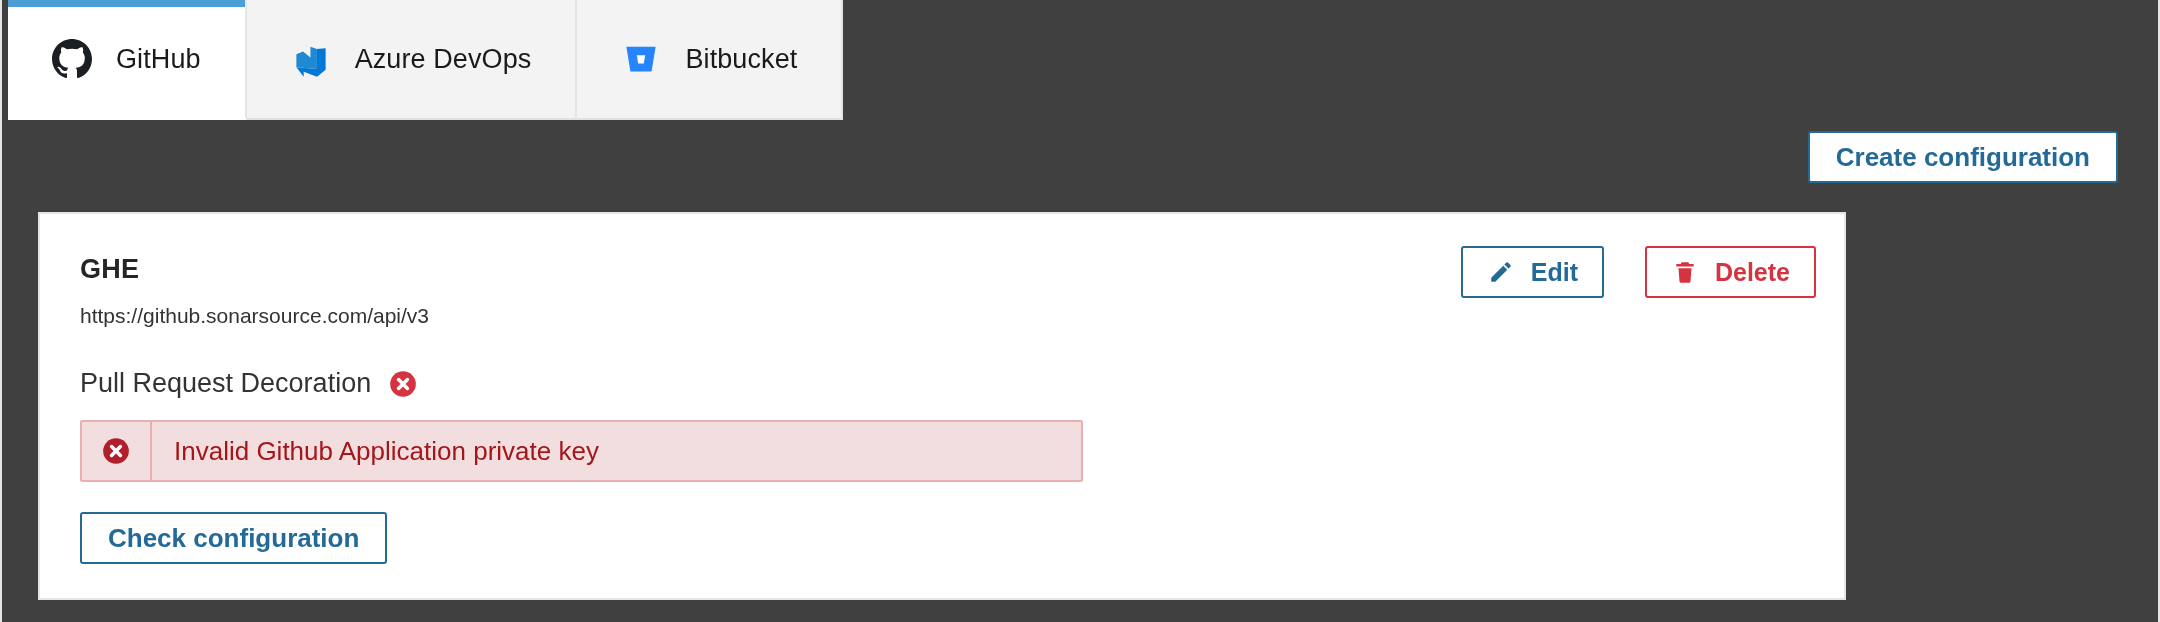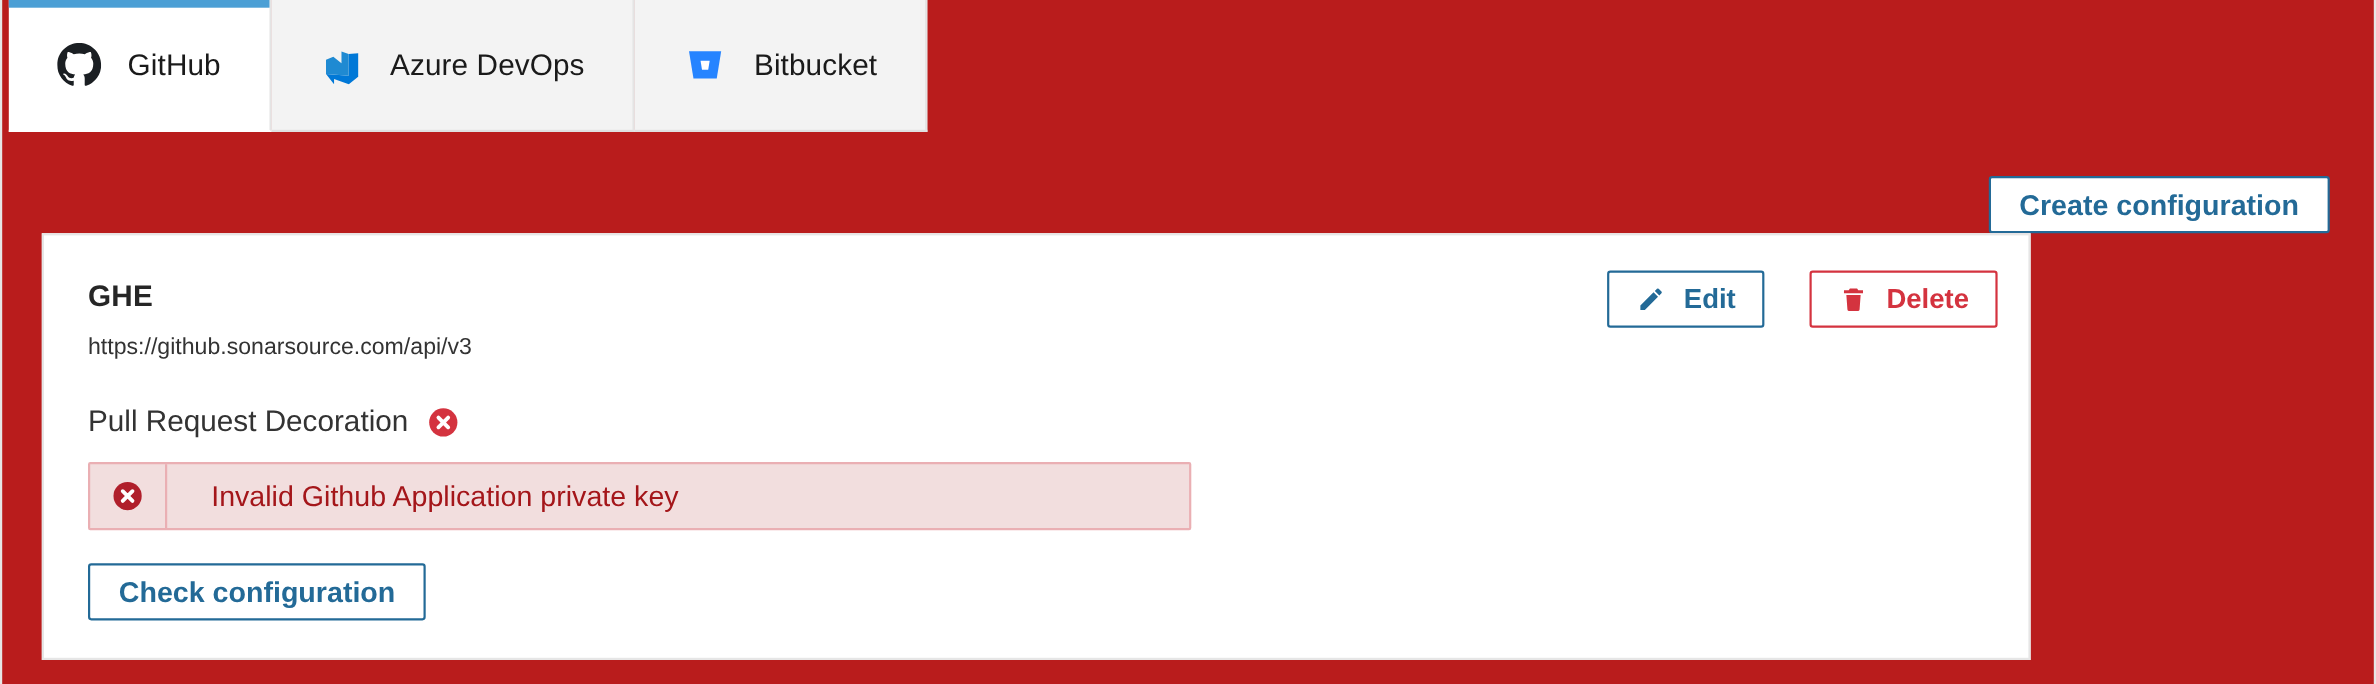--- a/index.html
+++ b/index.html
@@ -17,21 +17,21 @@
   }
 
   
   #page {
     position: absolute;
     left: 0; top: 0;
     width: 2160px; height: 622px;
     box-sizing: border-box;
     border-left: 2px solid #e6e6e6;
     border-right: 2px solid #e6e6e6;
-    background: #b91c1c;
+    background: #404040;
   }
 
   
   #tabs {
     position: absolute;
     left: 6px;
     top: 0;
     height: 120px;
     display: flex;
     align-items: stretch;
@@ -83,21 +83,21 @@
     right: 6px;
     top: 118px;
     height: 2px;
     background: transparent;
   }
 
   
   #toolbar {
     position: absolute;
     right: 40px;
-    top: 160px;
+    top: 131px;
     display: flex;
     justify-content: center;
     border-radius: 22px;
   }
 
   .btn {
     box-sizing: border-box;
     display: inline-flex;
     align-items: center;
     justify-content: center;
@@ -204,21 +204,21 @@
     width: 68px;
     display: flex;
     align-items: center;
     justify-content: center;
     border-right: 2px solid #eaafb3;
     flex: none;
   }
   #error-text {
     display: flex;
     align-items: center;
-    padding-left: 40px;
+    padding-left: 22px;
     font-size: 26px;
     color: #a4161a;
   }
 
   
   #check-config-btn {
     position: absolute;
     left: 40px;
     top: 298px;
     padding: 0 26px;

